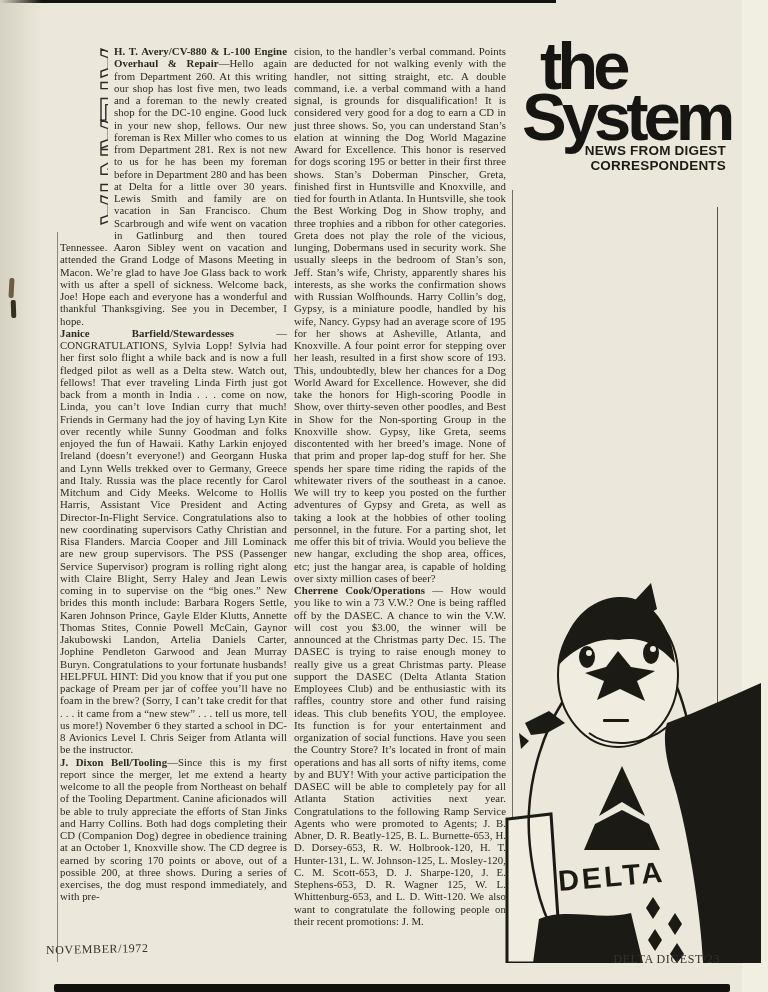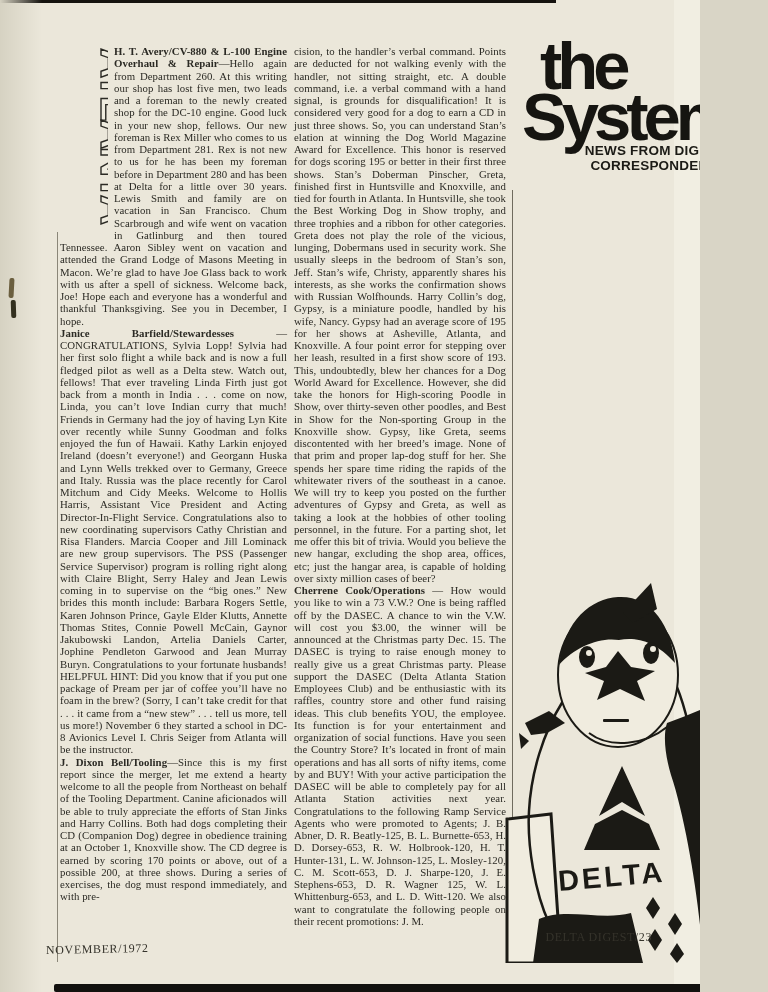--- a/index.html
+++ b/index.html
@@ -1,17 +1,17 @@
 <!DOCTYPE html>
 <html><head>
 <meta charset="utf-8">
 <style>
   html,body{margin:0;padding:0;background:#d9d5c6;}
   .page{
-    position:relative;width:700px;height:992px;overflow:hidden;
+    position:relative;width:768px;height:992px;overflow:hidden;
     background:#ebe7da;
     font-family:"Liberation Serif",serif;color:#2b2a24;
   }
   
   .edge-top{position:absolute;left:0;top:0;width:556px;height:3px;background:#15130f;}
   .edge-bottom{position:absolute;left:54px;top:984px;width:676px;height:8px;background:#12110e;border-radius:2px;}
   .edge-left-shadow{position:absolute;left:0;top:0;width:42px;height:992px;
     background:linear-gradient(90deg,#d6d2c2,rgba(235,231,218,0));}
   .edge-right-light{position:absolute;right:0;top:0;width:26px;height:992px;background:#f1eee2;}
   .staple{position:absolute;width:5px;border-radius:2px;}
@@ -41,21 +41,21 @@
     font-size:67px;line-height:51px;letter-spacing:-5px;margin:0;}
   .mast-title.l2{margin-left:14px;}
   .mast-title.l3{margin-left:-4px;}
   .mast-sub{font-family:"Liberation Sans",sans-serif;font-weight:bold;color:#1c1b16;
     font-size:13.5px;line-height:14.5px;letter-spacing:.2px;text-align:right;
     padding-right:42px;margin-top:2px;}
 
   
   .footer-left{position:absolute;left:46px;top:942px;font-size:12px;letter-spacing:.6px;
     color:#35332b;transform:rotate(-1.2deg);}
-  .footer-right{position:absolute;right:48px;top:930px;font-size:12px;letter-spacing:.6px;
+  .footer-right{position:absolute;right:48px;top:952px;font-size:12px;letter-spacing:.6px;
     color:#35332b;}
 
   .penguin{position:absolute;left:505px;top:583px;width:256px;height:380px;}
 </style>
 </head>
 <body>
 
 <div class="page">
 
   <div class="edge-top"></div>

